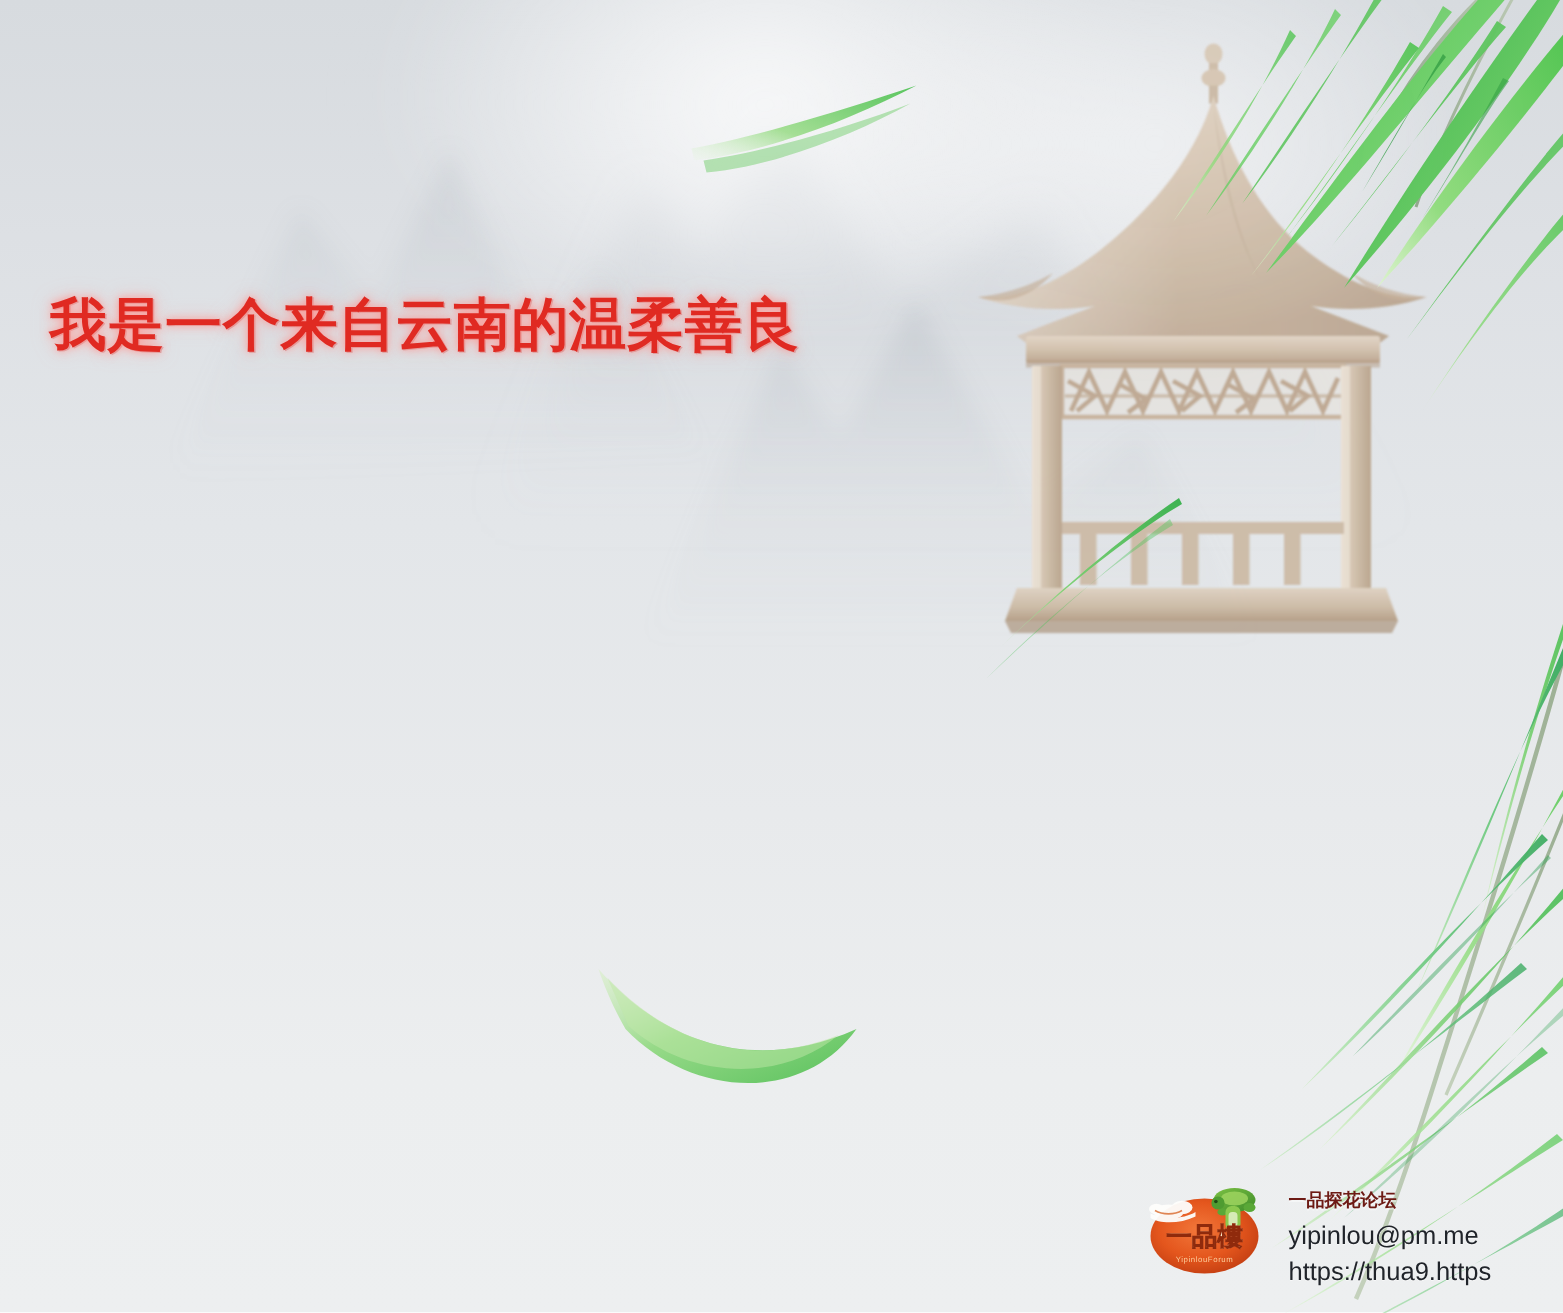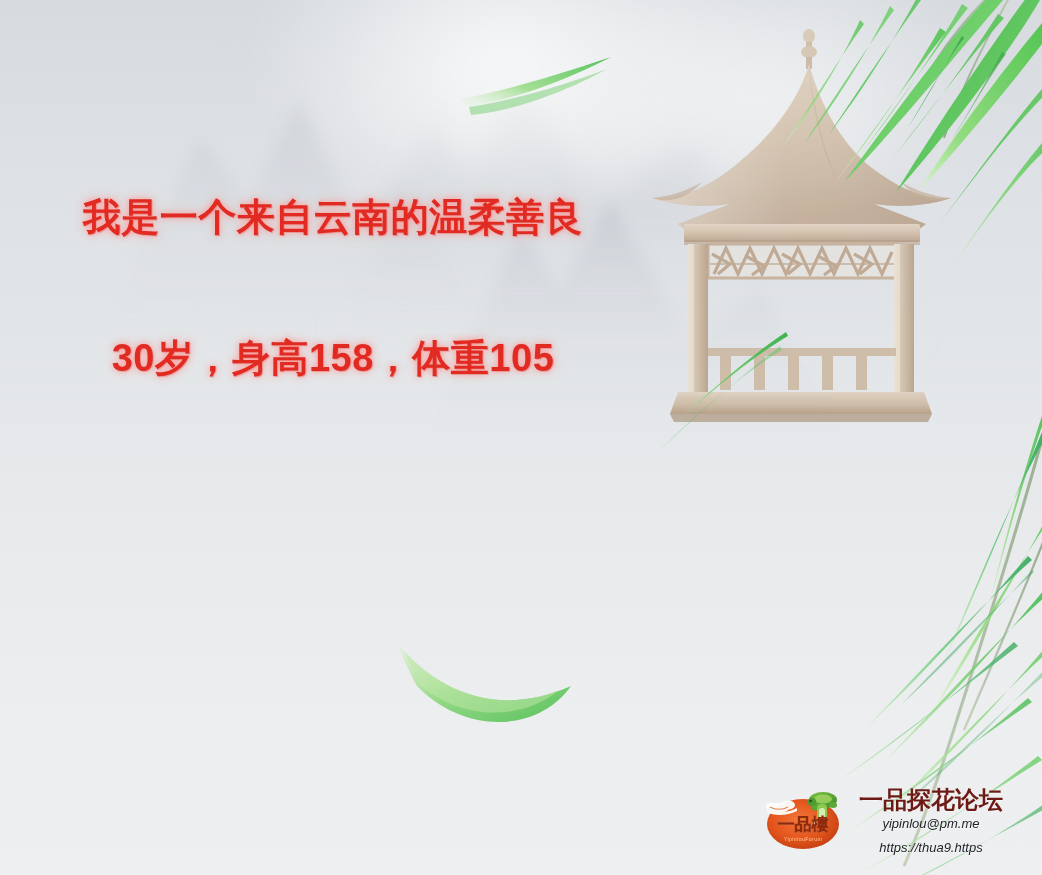--- a/index.html
+++ b/index.html
@@ -13,21 +13,20 @@
     height: 875px;
     overflow: hidden;
     font-family: "Liberation Sans", "DejaVu Sans", sans-serif;
     background: linear-gradient(180deg,
        #d7dbdf 0%,
        #dde0e4 18%,
        #e3e6e9 40%,
        #e8eaec 62%,
        #eceeef 82%,
        #edeff0 100%);
-    text-align: center;
   }
 
   
   .mountains { position:absolute; inset:0; pointer-events:none; }
 
   
   .wash {
     position:absolute; pointer-events:none;
     border-radius:50%;
     filter: blur(26px);
@@ -71,29 +70,28 @@
   
   .watermark {
     position:absolute;
     left:757px; top:786px;
     width:280px; height:82px;
     display:flex; align-items:flex-start; gap:10px;
   }
   .wm-logo { position:relative; width:92px; height:70px; flex:0 0 auto; }
   .wm-text { padding-top:2px; }
   .wm-title {
-    font-size:24px; font-weight:700; color:#6d1a14;
+    font-size:12px; font-weight:700; color:#6d1a14;
     letter-spacing:0px; line-height:24px;
     text-shadow: 0 1px 0 rgba(255,255,255,.45);
   }
   .wm-line {
-    font-size:13px; color:#20242a; line-height:24px;
+    font-size:17px; color:#20242a; line-height:24px;
     letter-spacing:0px;
     text-shadow: 0 1px 0 rgba(255,255,255,.55);
-    font-style: italic;
   }
 </style>
 </head>
 <body>
 
 <div id="poster">
 
   <svg class="mountains" viewBox="0 0 1042 875" preserveAspectRatio="none" aria-hidden="true">
     <defs>
       <linearGradient id="mtnFade" x1="0" y1="0" x2="0" y2="1">
@@ -345,21 +343,20 @@
 
       <path d="M258 420 C 216 450, 150 488, 86 518 C 144 488, 212 452, 262 424 Z" fill="url(#bl2)" opacity="0.7"></path>
 
       <path d="M240 190 C 206 228, 156 282, 110 324 C 152 280, 202 228, 242 192 Z" fill="#2f9f52" opacity="0.45"></path>
       <path d="M252 290 C 214 330, 158 388, 104 432 C 152 388, 210 330, 254 294 Z" fill="#34a455" opacity="0.35"></path>
     </g>
   </svg>
 
   <div class="copy">
     <span class="ln">我是一个来自云南的温柔善良</span>
-    <span class="ln">30岁，身高158，体重105</span>
     <span class="ln blank"></span>
     
     
     
     
     
     
     
     
     

